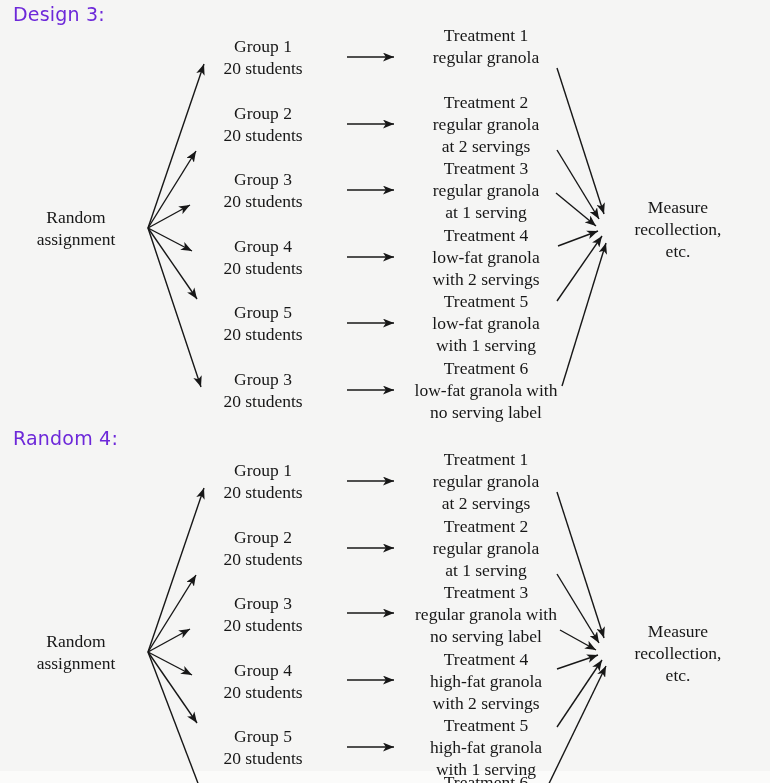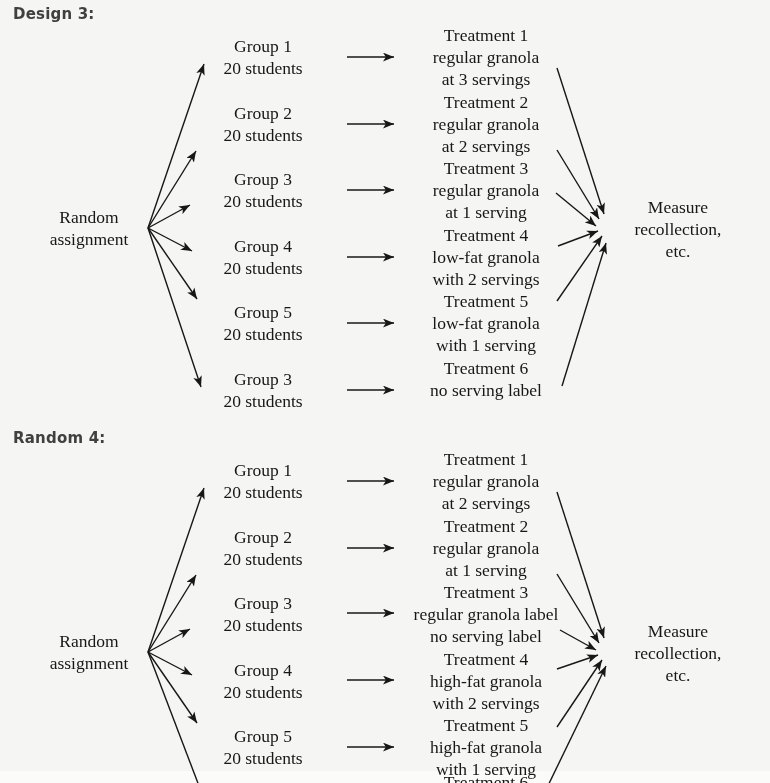--- a/index.html
+++ b/index.html
@@ -7,28 +7,28 @@
     position:relative;
     width:770px;height:783px;
     background:#f5f5f4;
     overflow:hidden;
     font-family:"Liberation Serif","DejaVu Serif",serif;
     color:#171717;
   }
   .design-label{
     position:absolute;left:13px;
     font-family:"DejaVu Sans","Liberation Sans",sans-serif;
-    font-weight:bold;font-size:15px;line-height:16px;color:#404040;
+    font-weight:normal;font-size:19px;line-height:16px;color:#6d28d9;
     letter-spacing:.2px;
   }
   .tb{
     position:absolute;text-align:center;
     font-size:17.5px;line-height:22px;white-space:nowrap;
   }
-  .random-block{left:13px;width:152px;}
+  .random-block{left:0;width:152px;}
   .group-block{left:186px;width:154px;text-align:center;}
   .treatment-block{left:394px;width:184px;}
   .outcome-block{left:604px;width:148px;}
   svg.arrows-layer{position:absolute;left:0;top:0;}
   .arrow-line{stroke:#171717;stroke-width:1.4;fill:none;}
   .bottom-strip{position:absolute;left:0;top:771px;width:770px;height:12px;background:#fbfbfa;}
 </style>
 </head>
 <body>
 
@@ -111,21 +111,20 @@
   <div>20 students</div>
 </div>
 <div class="tb group-block" style="top:368px">
   <div>Group 3</div>
   <div>20 students</div>
 </div>
 
 <div class="tb treatment-block" style="top:24px">
   <div>Treatment 1</div>
   <div>regular granola</div>
-  <div>at 3 servings</div>
 </div>
 <div class="tb treatment-block" style="top:91px">
   <div>Treatment 2</div>
   <div>regular granola</div>
   <div>at 2 servings</div>
 </div>
 <div class="tb treatment-block" style="top:157px">
   <div>Treatment 3</div>
   <div>regular granola</div>
   <div>at 1 serving</div>
@@ -135,20 +134,21 @@
   <div>low-fat granola</div>
   <div>with 2 servings</div>
 </div>
 <div class="tb treatment-block" style="top:290px">
   <div>Treatment 5</div>
   <div>low-fat granola</div>
   <div>with 1 serving</div>
 </div>
 <div class="tb treatment-block" style="top:357px">
   <div>Treatment 6</div>
+  <div>low-fat granola with</div>
   <div>no serving label</div>
 </div>
 
 <div class="tb outcome-block" style="top:196px">
   <div>Measure</div>
   <div>recollection,</div>
   <div>etc.</div>
 </div>
 
 <div class="design-label" style="top:430px">Random 4:</div>
@@ -184,21 +184,21 @@
   <div>regular granola</div>
   <div>at 2 servings</div>
 </div>
 <div class="tb treatment-block" style="top:515px">
   <div>Treatment 2</div>
   <div>regular granola</div>
   <div>at 1 serving</div>
 </div>
 <div class="tb treatment-block" style="top:581px">
   <div>Treatment 3</div>
-  <div>regular granola label</div>
+  <div>regular granola with</div>
   <div>no serving label</div>
 </div>
 <div class="tb treatment-block" style="top:648px">
   <div>Treatment 4</div>
   <div>high-fat granola</div>
   <div>with 2 servings</div>
 </div>
 <div class="tb treatment-block" style="top:714px">
   <div>Treatment 5</div>
   <div>high-fat granola</div>

